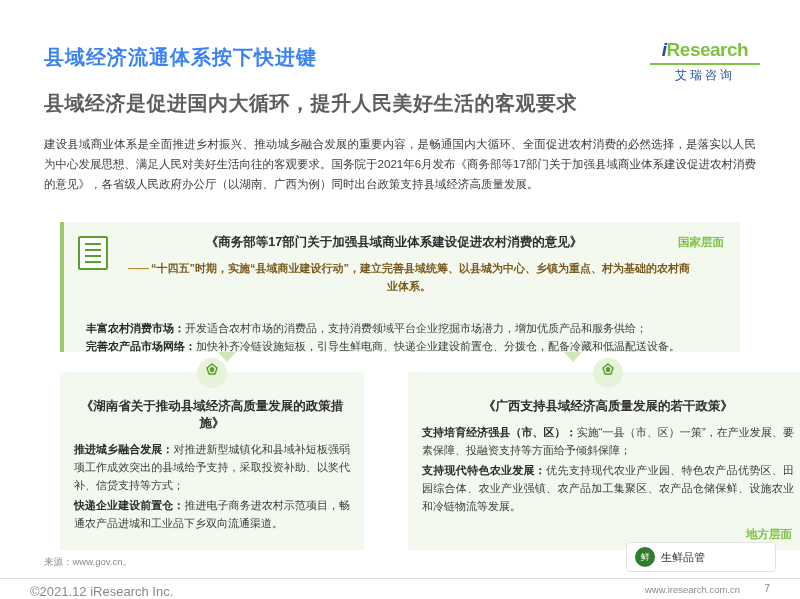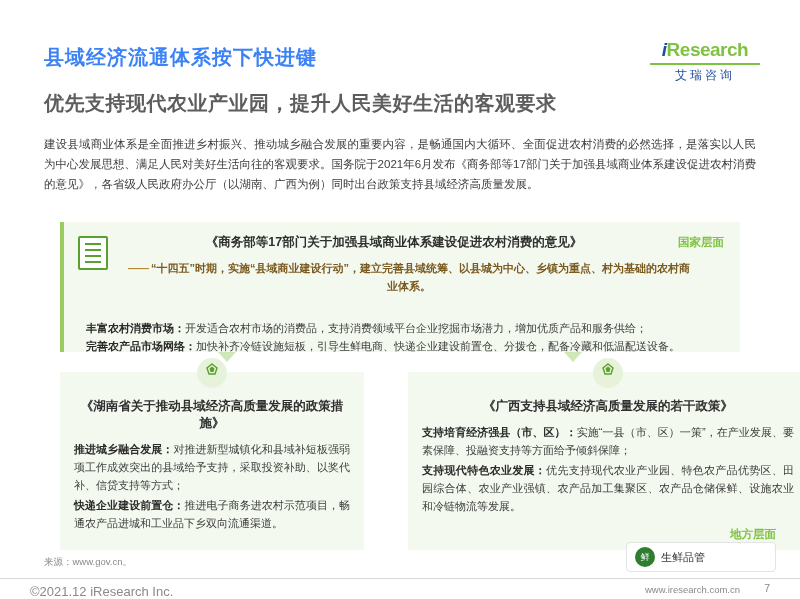--- a/index.html
+++ b/index.html
@@ -199,21 +199,21 @@
     color: #3d3d3d;
     text-align: justify;
   }
   .local-body .lbl {
     font-weight: bold;
     color: #2b2b2b;
   }
   .local-body p { margin: 0 0 2px 0; }
   .badge-local {
     position: absolute;
-    right: 32px;
+    right: 16px;
     bottom: 8px;
     font-size: 11.5px;
     font-weight: bold;
     color: #7ec242;
   }
 
   
   .source {
     position: absolute;
     left: 44px;
@@ -282,21 +282,21 @@
     font-size: 11px;
     color: #333;
   }
 </style>
 </head>
 <body>
 
 <div class="slide">
 
   <div class="title-main">县域经济流通体系按下快进键</div>
-  <div class="title-sub">优先支持现代农业产业园，提升人民美好生活的客观要求</div>
+  <div class="title-sub">县域经济是促进国内大循环，提升人民美好生活的客观要求</div>
 
   <div class="logo-wrap">
     <div class="logo-top">
       <span class="i-blue">i</span><span>Research</span>
     </div>
     <div class="logo-rule"></div>
     <div class="logo-bottom">艾瑞咨询</div>
   </div>
 
   <div class="intro">建设县域商业体系是全面推进乡村振兴、推动城乡融合发展的重要内容，是畅通国内大循环、全面促进农村消费的必然选择，是落实以人民为中心发展思想、满足人民对美好生活向往的客观要求。国务院于2021年6月发布《商务部等17部门关于加强县域商业体系建设促进农村消费的意见》，各省级人民政府办公厅（以湖南、广西为例）同时出台政策支持县域经济高质量发展。</div>

